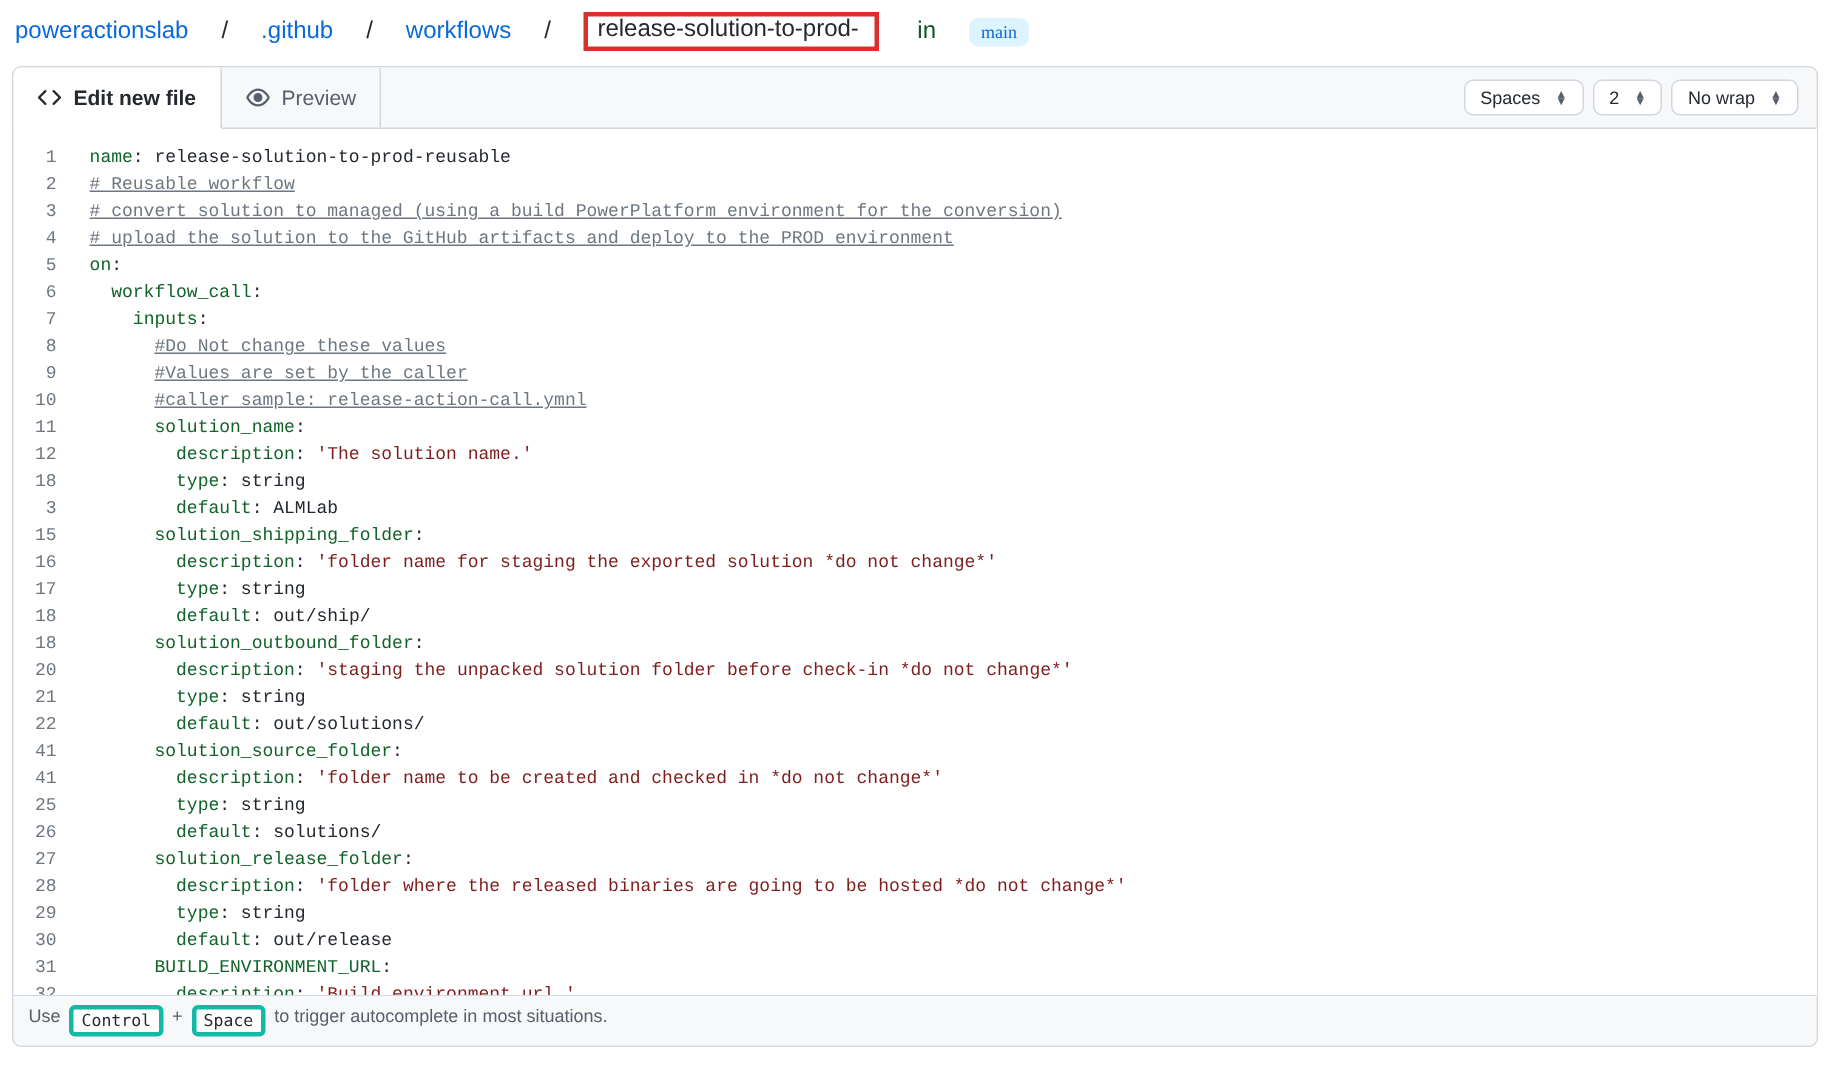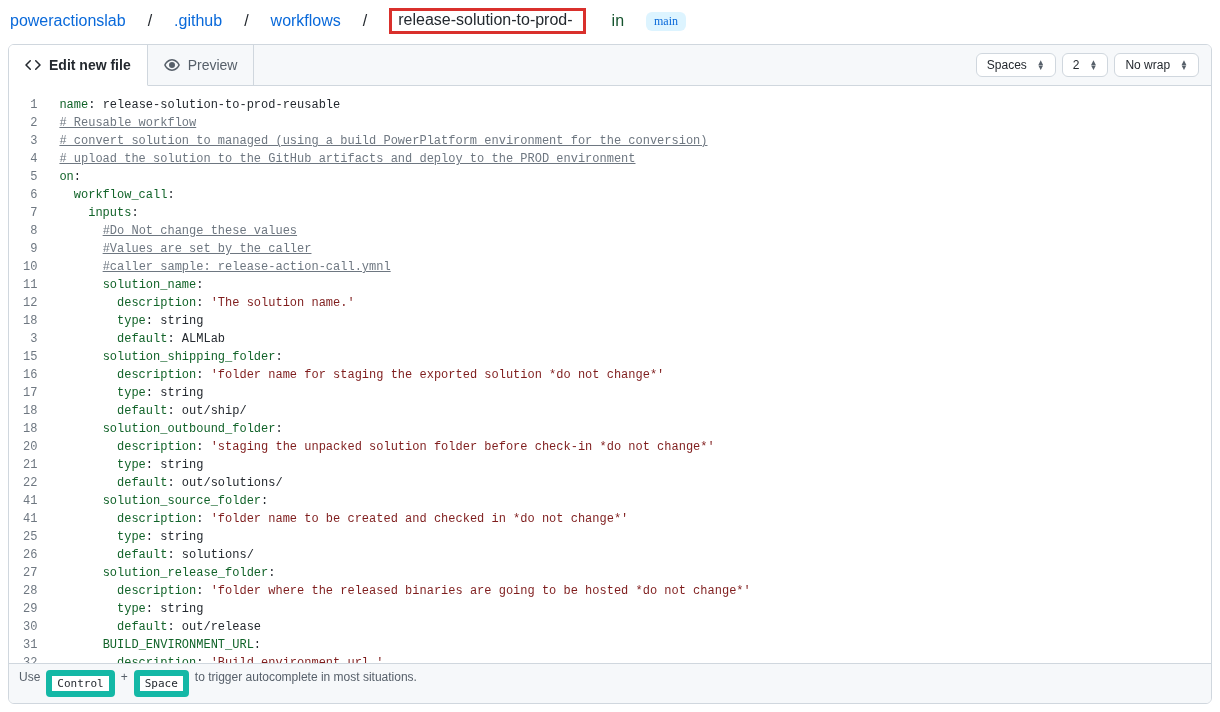--- a/index.html
+++ b/index.html
@@ -123,21 +123,21 @@
   background: #f6f8fa;
   padding: 6px 10px;
   font-size: 12px;
   color: #57606a;
   display: flex;
   align-items: flex-start;
   gap: 6px;
 }
 .kbd {
   background: #ffffff;
-  border: 6px solid #14b8a6;
+  border: 3px solid #14b8a6;
   border-radius: 4px;
   padding: 1px 5px;
   font-family: ui-monospace, SFMono-Regular, Menlo, Consolas, monospace;
   font-size: 11px;
   color: #24292f;
 }
 
 .code-area::-webkit-scrollbar { width: 16px; }
 .code-area::-webkit-scrollbar-track { background: #f1f1f1; }
 .code-area::-webkit-scrollbar-thumb { background: #c1c1c1; border-radius: 0; }

